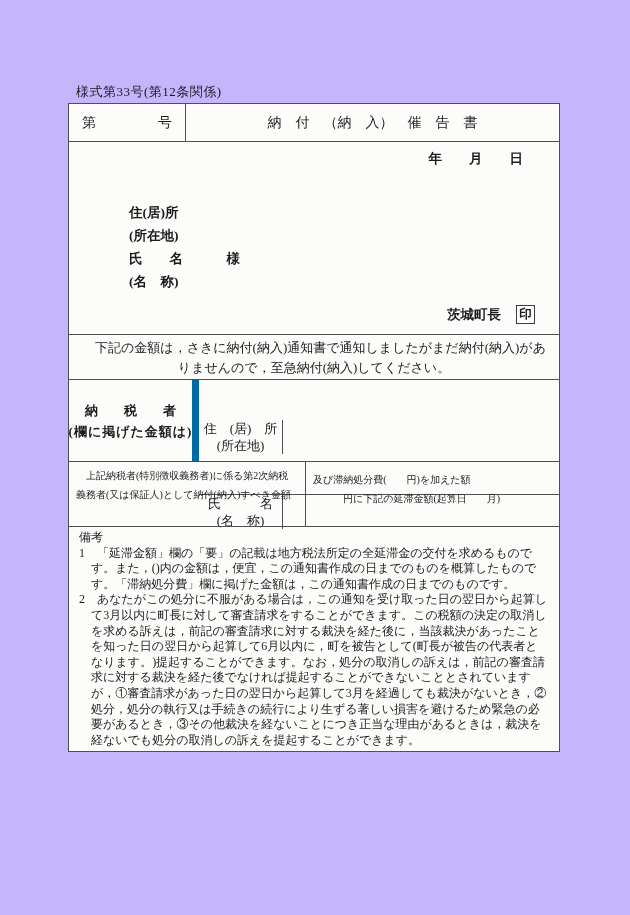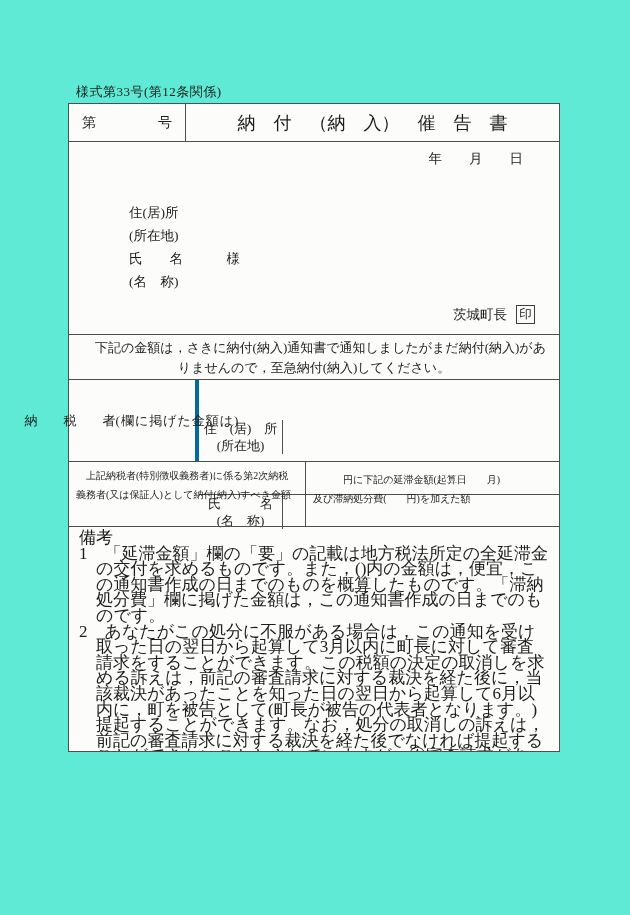--- a/index.html
+++ b/index.html
@@ -4,21 +4,21 @@
 <style>
   * { margin:0; padding:0; box-sizing:border-box; }
   body {
     background:#f7f7f6;
     font-family:"Liberation Serif","DejaVu Serif",serif;
     color:#1c1c1c;
   }
   .page {
     position:relative;
     width:630px; height:915px;
-    background:#5eead4;
+    background:#c4b5fd;
     overflow:hidden;
   }
   .form-label {
     position:absolute; left:76px; top:83px;
     font-size:13px; letter-spacing:0.5px;
   }
   .form-table {
     position:absolute; left:68px; top:103px;
     width:492px; height:649px;
     border:1px solid #4f4f4f;
@@ -31,50 +31,50 @@
 
   
   .row-header { height:37px; display:flex; }
   .cell-number {
     width:117px; border-right:1px solid #4f4f4f;
     display:flex; justify-content:space-between; align-items:center;
     padding:0 13px; font-size:14px;
   }
   .cell-title {
     flex:1; display:flex; align-items:center; justify-content:center;
-    font-size:18px;
+    font-size:14px;
     font-family:Liberation Mono, monospace;
   }
 
   
-  .row-address { height:193px; position:relative; font-size:13.5px; }
+  .row-address { height:193px; position:relative; font-size:13.5px;font-weight:bold; }
   .date-line { position:absolute; top:8px; right:36px; }
   .recipient-line { position:absolute; top:36px; left:27px; }
   .addr-label { position:absolute; left:60px; }
   .lab1 { top:62px; } .lab2 { top:85px; } .lab3 { top:108px; } .lab4 { top:131px; }
   .honorific { margin-left:40px; }
   .issuer-line {
     position:absolute; bottom:10px; right:24px;
-    display:flex; align-items:center; gap:9px;
+    display:flex; align-items:center; gap:15px;
   }
   .seal-box {
     width:19px; height:19px; border:1px solid #3d3d3d;
     display:flex; align-items:center; justify-content:center;
     font-size:12.5px;
   }
 
   
   .row-notice { height:45px; padding:3px 9px 0; line-height:19.5px;text-align:center; }
 
   
   .row-payer { height:82px; display:flex; }
   .payer-col1 {
-    width:130px; border-right:4px solid #0369a1;
-    display:flex; flex-direction:row; justify-content:center; align-items:center;
-    line-height:21px; white-space:nowrap;
+    width:130px; border-right:7px solid #0369a1;
+    display:flex; flex-direction:column; justify-content:center; align-items:center;
+    line-height:21px; white-space:nowrap;font-weight:bold;
   }
   .payer-col1 .sub { letter-spacing:1px; }
   .payer-right { flex:1; display:flex; flex-direction:column; }
   .payer-row { flex:1; display:flex;margin-top:40px; }
   .payer-row + .payer-row { border-top:1px solid #4f4f4f; }
   .payer-label {
     width:84px; border-right:1px solid #4f4f4f;
     display:flex; flex-direction:column; align-items:center; justify-content:center;
     line-height:17px; white-space:nowrap;
   }
@@ -83,21 +83,21 @@
   
   .row-amount { height:65px; display:flex; font-size:10px; }
   .amount-left {
     width:237px; border-right:1px solid #4f4f4f;
     padding:4px 7px 0; line-height:19px;
   }
   .amount-right { flex:1; padding:8px 7px 0; line-height:19px; }
   .amount-right div { white-space:pre; }
 
   
-  .row-remarks { flex:1; padding:3px 10px 0; font-size:17px; line-height:15.6px; overflow:hidden;font-family:Liberation Serif, serif; }
+  .row-remarks { flex:1; padding:3px 10px 0; font-size:12px; line-height:15.6px; overflow:hidden;font-family:Liberation Serif, serif; }
   .remark-item { padding-left:1em; text-indent:-1em; }
 </style>
 </head>
 <body>
 
 <div class="page">
 
   <div class="form-label">様式第33号(第12条関係)</div>
 
   <div class="form-table">
@@ -146,22 +146,22 @@
             <span>(名　称)</span>
           </div>
           <div class="payer-value"></div>
         </div>
       </div>
     </div>
 
     <div class="row row-amount">
       <div class="amount-left">　上記納税者(特別徴収義務者)に係る第2次納税義務者(又は保証人)として納付(納入)すべき金額</div>
       <div class="amount-right">
+        <div>及び滞納処分費(　　円)を加えた額</div>
         <div>　　　円に下記の延滞金額(起算日　　月)</div>
-        <div>及び滞納処分費(　　円)を加えた額</div>
       </div>
     </div>
 
     <div class="row row-remarks">
       <div>備考</div>
       <div class="remark-item">1　「延滞金額」欄の「要」の記載は地方税法所定の全延滞金の交付を求めるものです。また，()内の金額は，便宜，この通知書作成の日までのものを概算したものです。「滞納処分費」欄に掲げた金額は，この通知書作成の日までのものです。</div>
       <div class="remark-item">2　あなたがこの処分に不服がある場合は，この通知を受け取った日の翌日から起算して3月以内に町長に対して審査請求をすることができます。この税額の決定の取消しを求める訴えは，前記の審査請求に対する裁決を経た後に，当該裁決があったことを知った日の翌日から起算して6月以内に，町を被告として(町長が被告の代表者となります。)提起することができます。なお，処分の取消しの訴えは，前記の審査請求に対する裁決を経た後でなければ提起することができないこととされていますが，①審査請求があった日の翌日から起算して3月を経過しても裁決がないとき，②処分，処分の執行又は手続きの続行により生ずる著しい損害を避けるため緊急の必要があるとき，③その他裁決を経ないことにつき正当な理由があるときは，裁決を経ないでも処分の取消しの訴えを提起することができます。</div>
     </div>
 
   </div>

